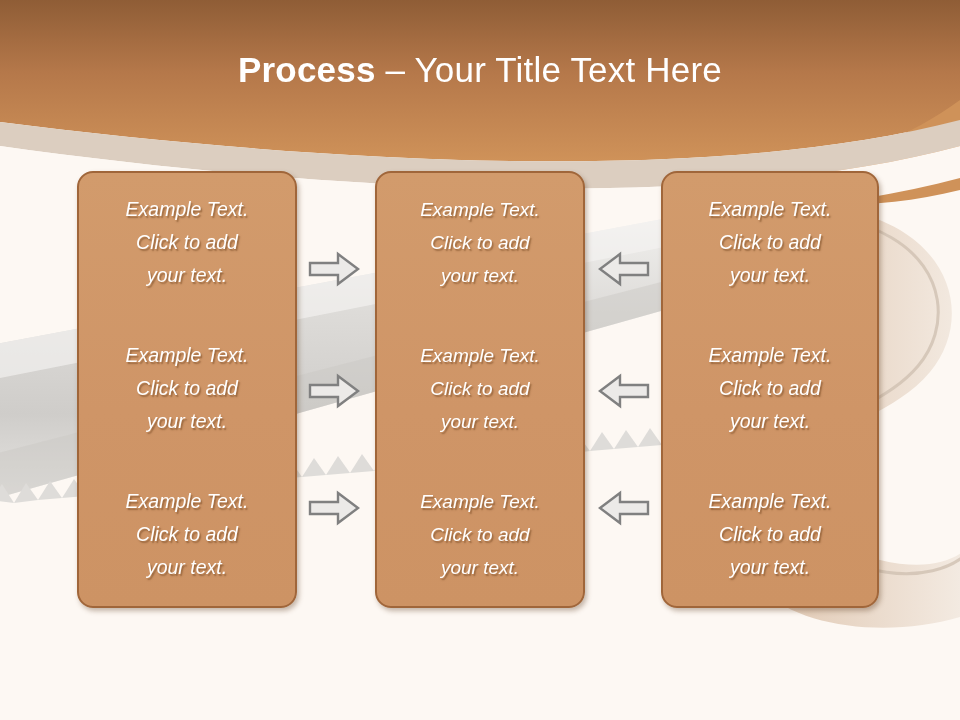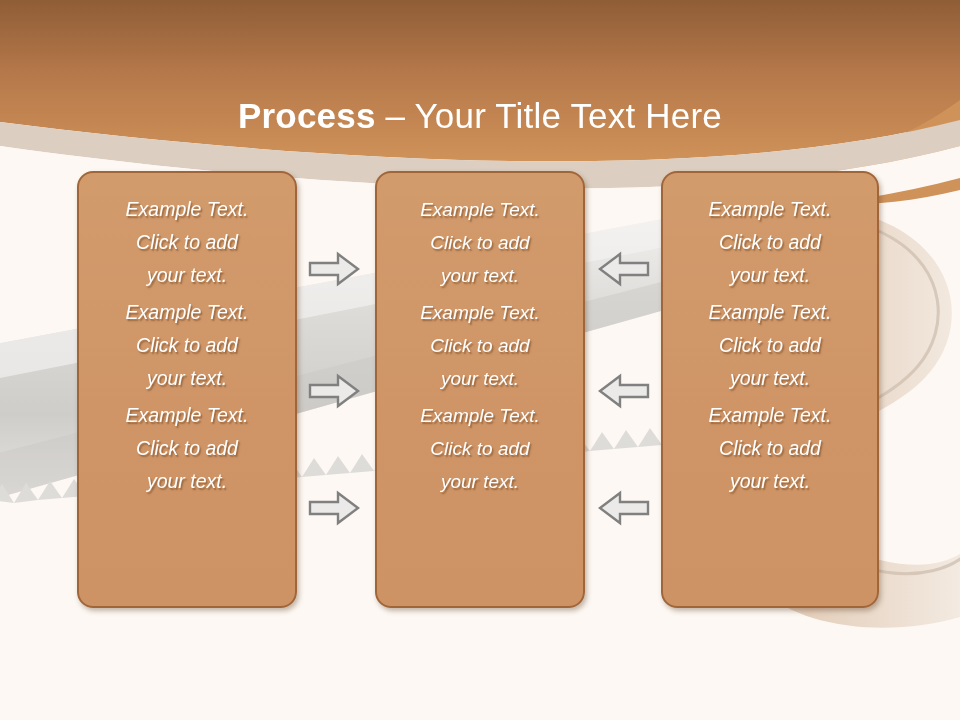--- a/index.html
+++ b/index.html
@@ -32,39 +32,38 @@
     position: absolute;
     left: 0;
     top: 48px;
     width: 960px;
     text-align: center;
     font-size: 35px;
     line-height: 44px;
     color: #ffffff;
     letter-spacing: .2px;
     white-space: nowrap;
-    margin-top: 46px;
   }
   .title .t-bold { font-weight: bold; }
   .title .t-reg  { font-weight: normal; }
   .title .t-dash { font-weight: normal; }
 
   
   .col {
     position: absolute;
     top: 171px;
     height: 437px;
     border: 2px solid #a0663a;
     border-radius: 16px;
     background: linear-gradient(180deg, #d29b6c 0%, #cf9567 55%, #cd9364 100%);
     box-shadow: 2px 3px 5px rgba(90, 55, 25, .35);
     box-sizing: border-box;
     display: flex;
     flex-direction: column;
-    justify-content: flex-start;
+    justify-content: space-between;
     align-items: center;
     padding: 18px 8px 20px 8px;
   }
   .col-1 { left: 77px;  width: 220px; }
   .col-2 { left: 375px; width: 210px; }
   .col-3 { left: 661px; width: 218px; }
 
   .cell {
     width: 100%;
     text-align: center;

